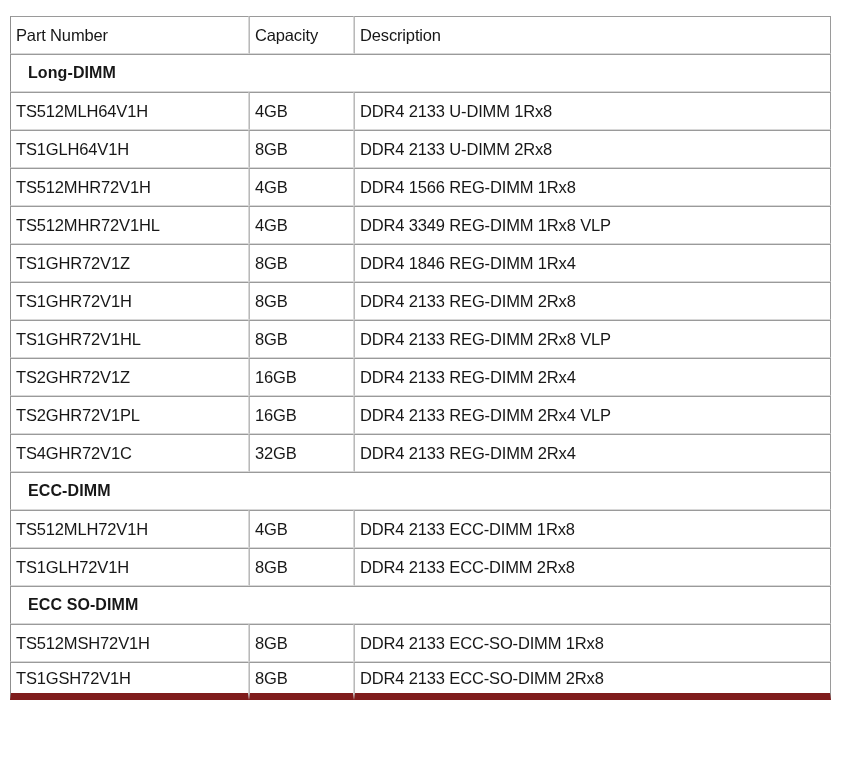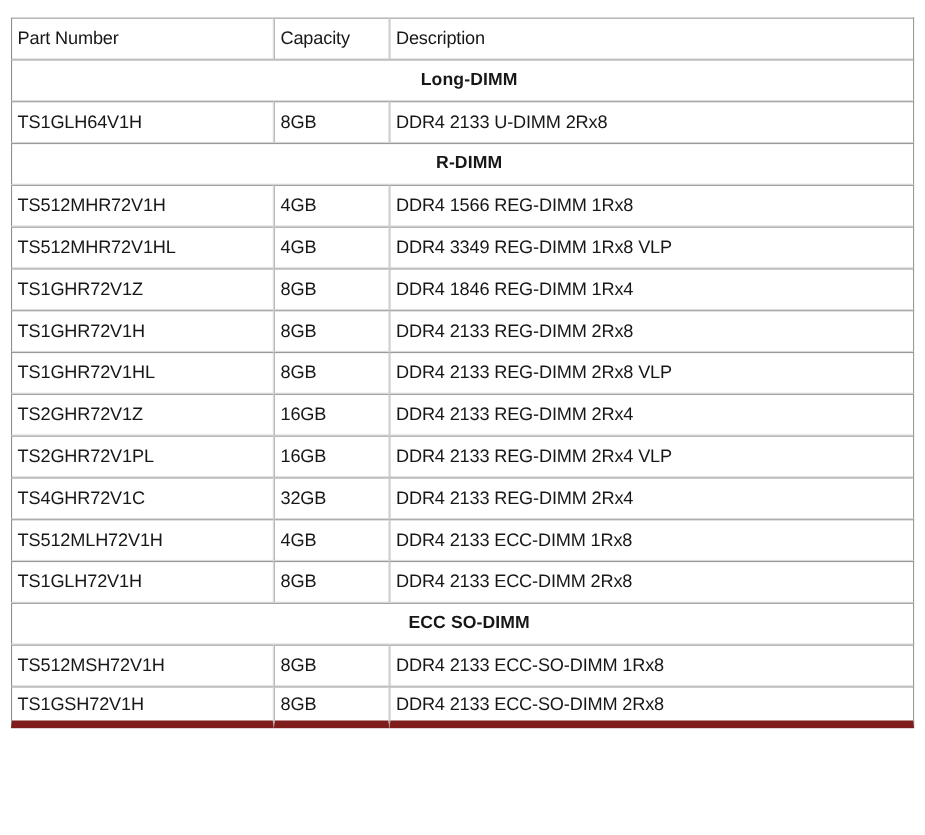--- a/index.html
+++ b/index.html
@@ -73,21 +73,21 @@
     margin-left: 20px;
   }
 
   
   table.spec-table tr.row-last td {
     border-bottom: 7px solid #7f1d1d;
   }
 
   
   table.spec-table td.section-cell {
-    text-align: center;
+    text-align: left;
     font-weight: bold;
     font-size: 16px;
     letter-spacing: 0.1px;
     border-left: 1px solid #8f8f8f;
     border-right: 1px solid #9a9a9a;
     padding-left: 17px;
   }
 
   
   table.spec-table tr.header-row td {
@@ -109,26 +109,28 @@
 
       <tr class="header-row">
             <td class="col-first">Part Number</td>
             <td>Capacity</td>
             <td class="col-last">Description</td>
           </tr>
           <tr>
             <td class="section-cell col-first col-last" colspan="3">Long-DIMM</td>
           </tr>
           <tr>
+            <td class="col-first">TS512MLH64V1H</td>
+            <td>4GB</td>
+            <td class="col-last">DDR4 2133 U-DIMM 1Rx8</td>
+          </tr>
+          <tr>
             <td class="col-first">TS1GLH64V1H</td>
             <td>8GB</td>
             <td class="col-last">DDR4 2133 U-DIMM 2Rx8</td>
-          </tr>
-          <tr>
-            <td class="section-cell col-first col-last" colspan="3">R-DIMM</td>
           </tr>
           <tr>
             <td class="col-first">TS512MHR72V1H</td>
             <td>4GB</td>
             <td class="col-last">DDR4 1566 REG-DIMM 1Rx8</td>
           </tr>
           <tr>
             <td class="col-first">TS512MHR72V1HL</td>
             <td>4GB</td>
             <td class="col-last">DDR4 3349 REG-DIMM 1Rx8 VLP</td>
@@ -157,20 +159,23 @@
             <td class="col-first">TS2GHR72V1PL</td>
             <td>16GB</td>
             <td class="col-last">DDR4 2133 REG-DIMM 2Rx4 VLP</td>
           </tr>
           <tr>
             <td class="col-first">TS4GHR72V1C</td>
             <td>32GB</td>
             <td class="col-last">DDR4 2133 REG-DIMM 2Rx4</td>
           </tr>
           <tr>
+            <td class="section-cell col-first col-last" colspan="3">ECC-DIMM</td>
+          </tr>
+          <tr>
             <td class="col-first">TS512MLH72V1H</td>
             <td>4GB</td>
             <td class="col-last">DDR4 2133 ECC-DIMM 1Rx8</td>
           </tr>
           <tr>
             <td class="col-first">TS1GLH72V1H</td>
             <td>8GB</td>
             <td class="col-last">DDR4 2133 ECC-DIMM 2Rx8</td>
           </tr>
           <tr>

